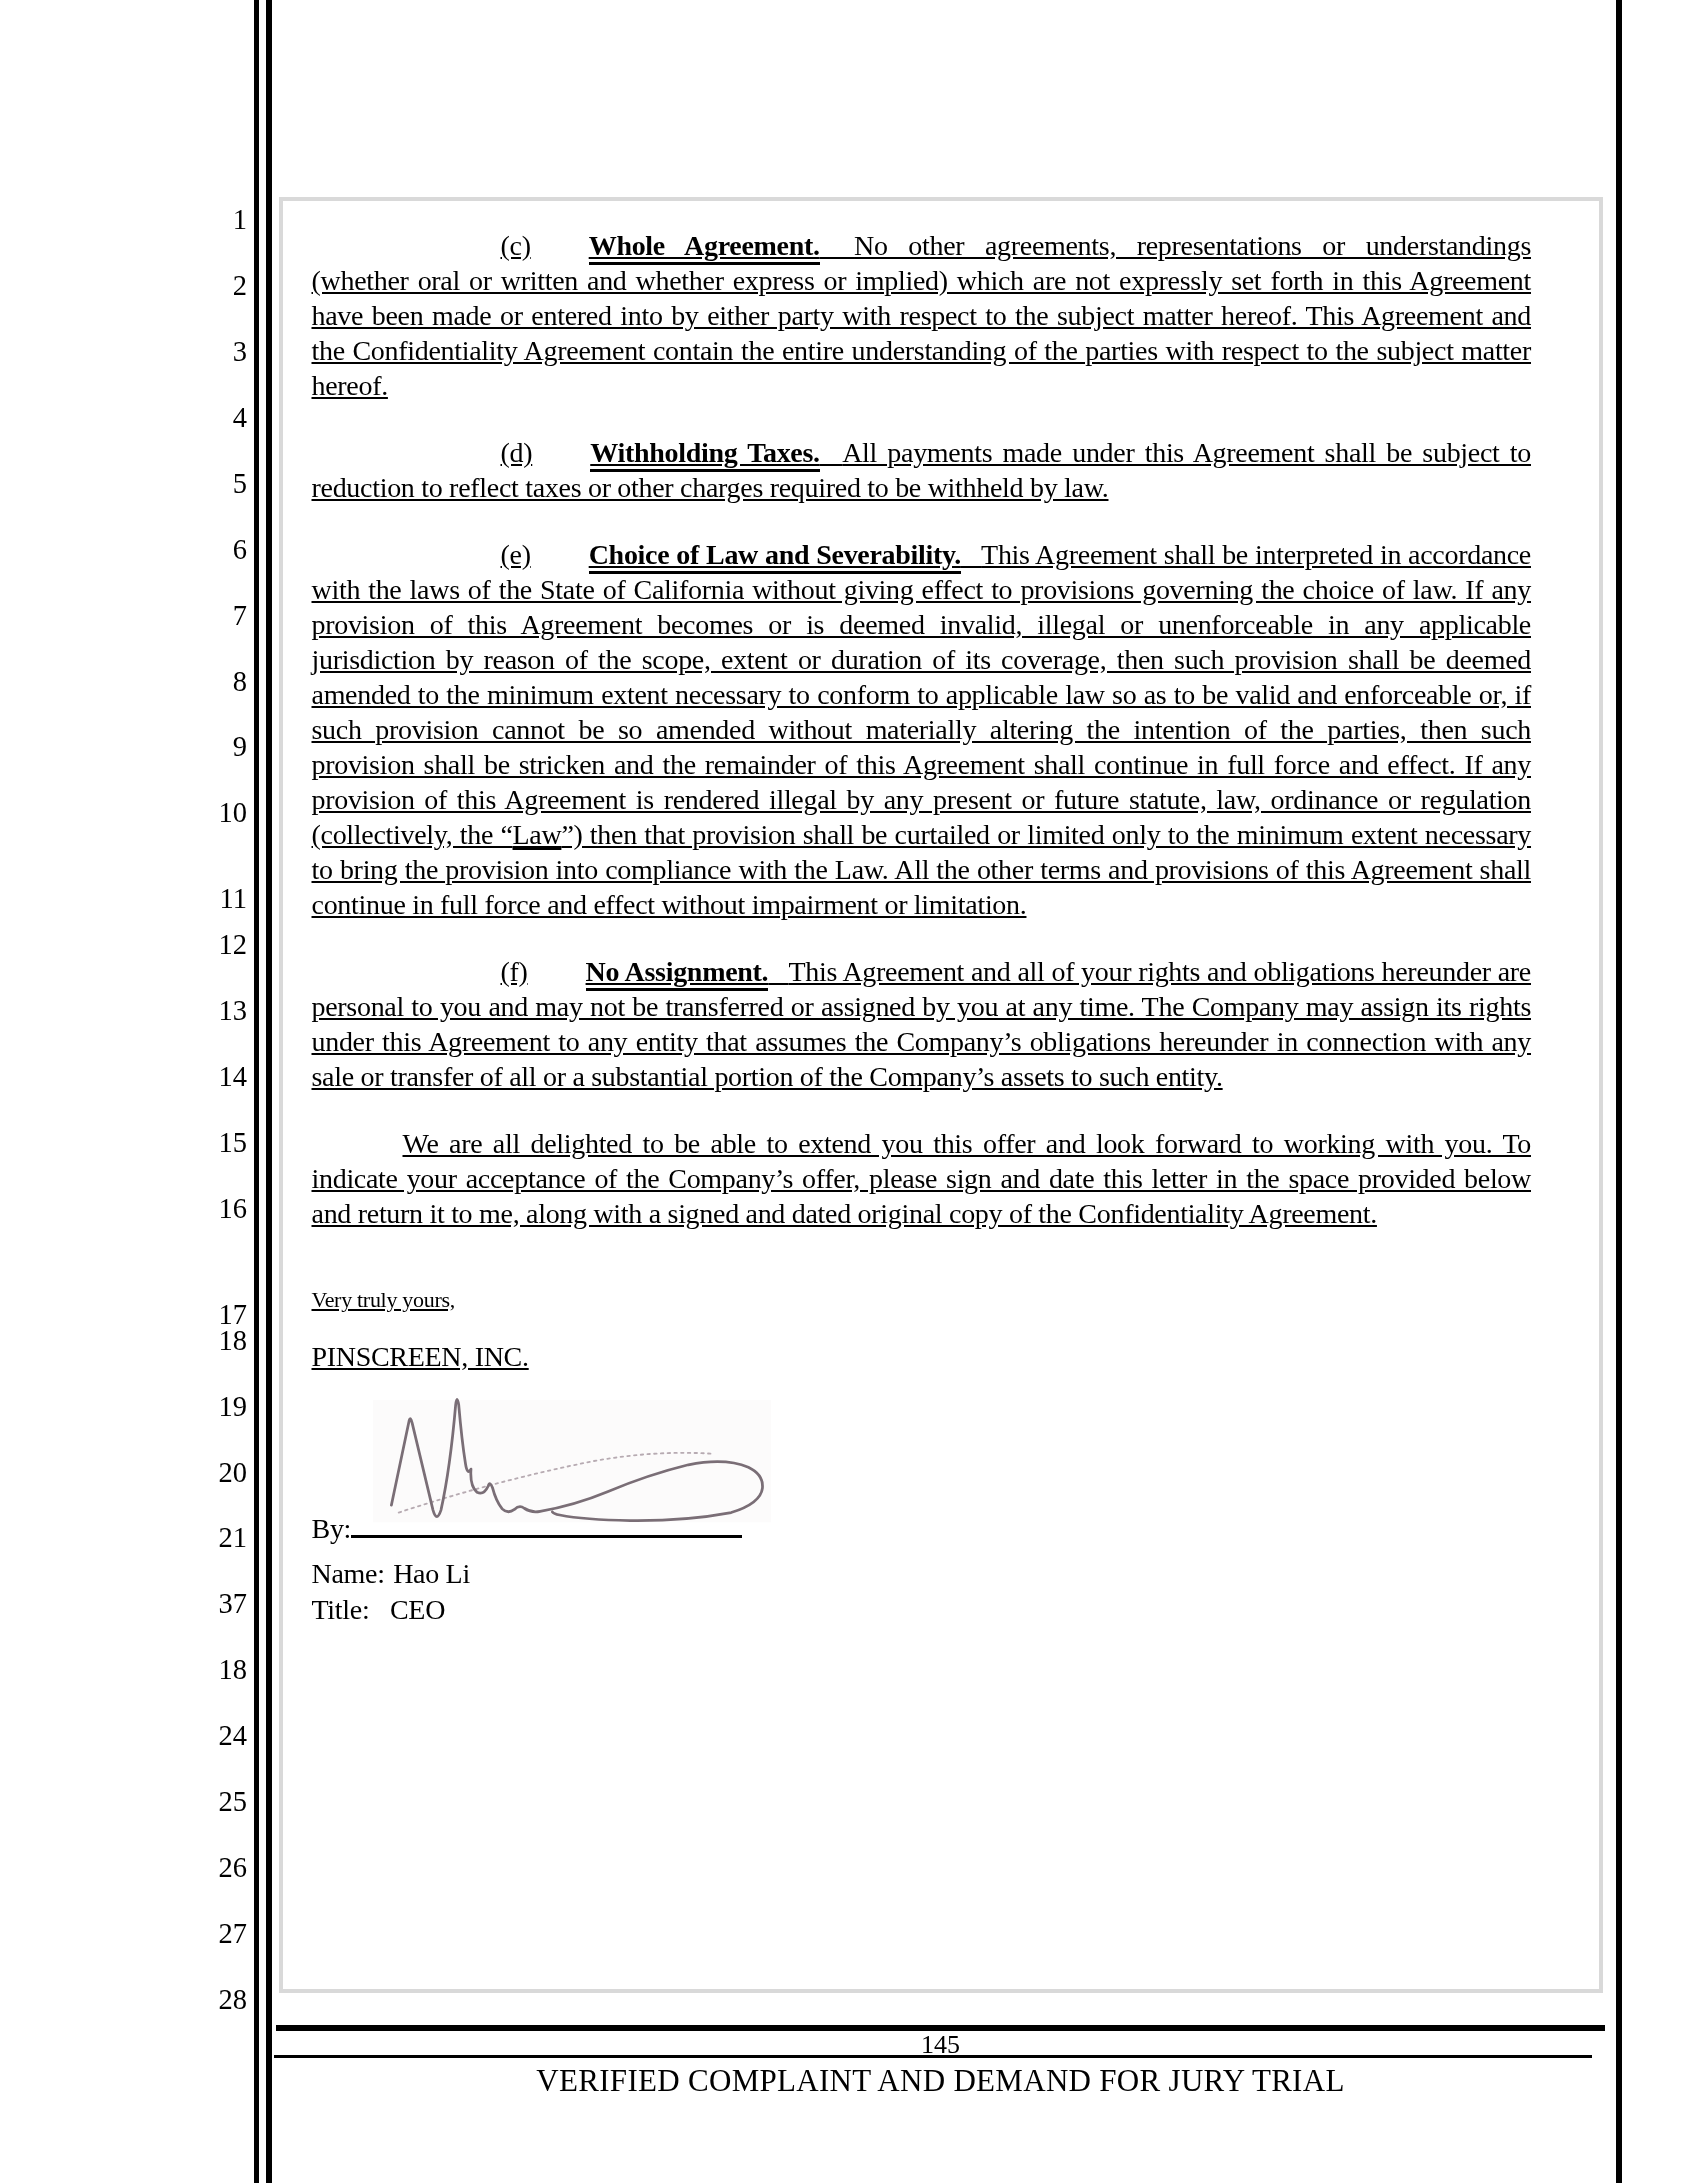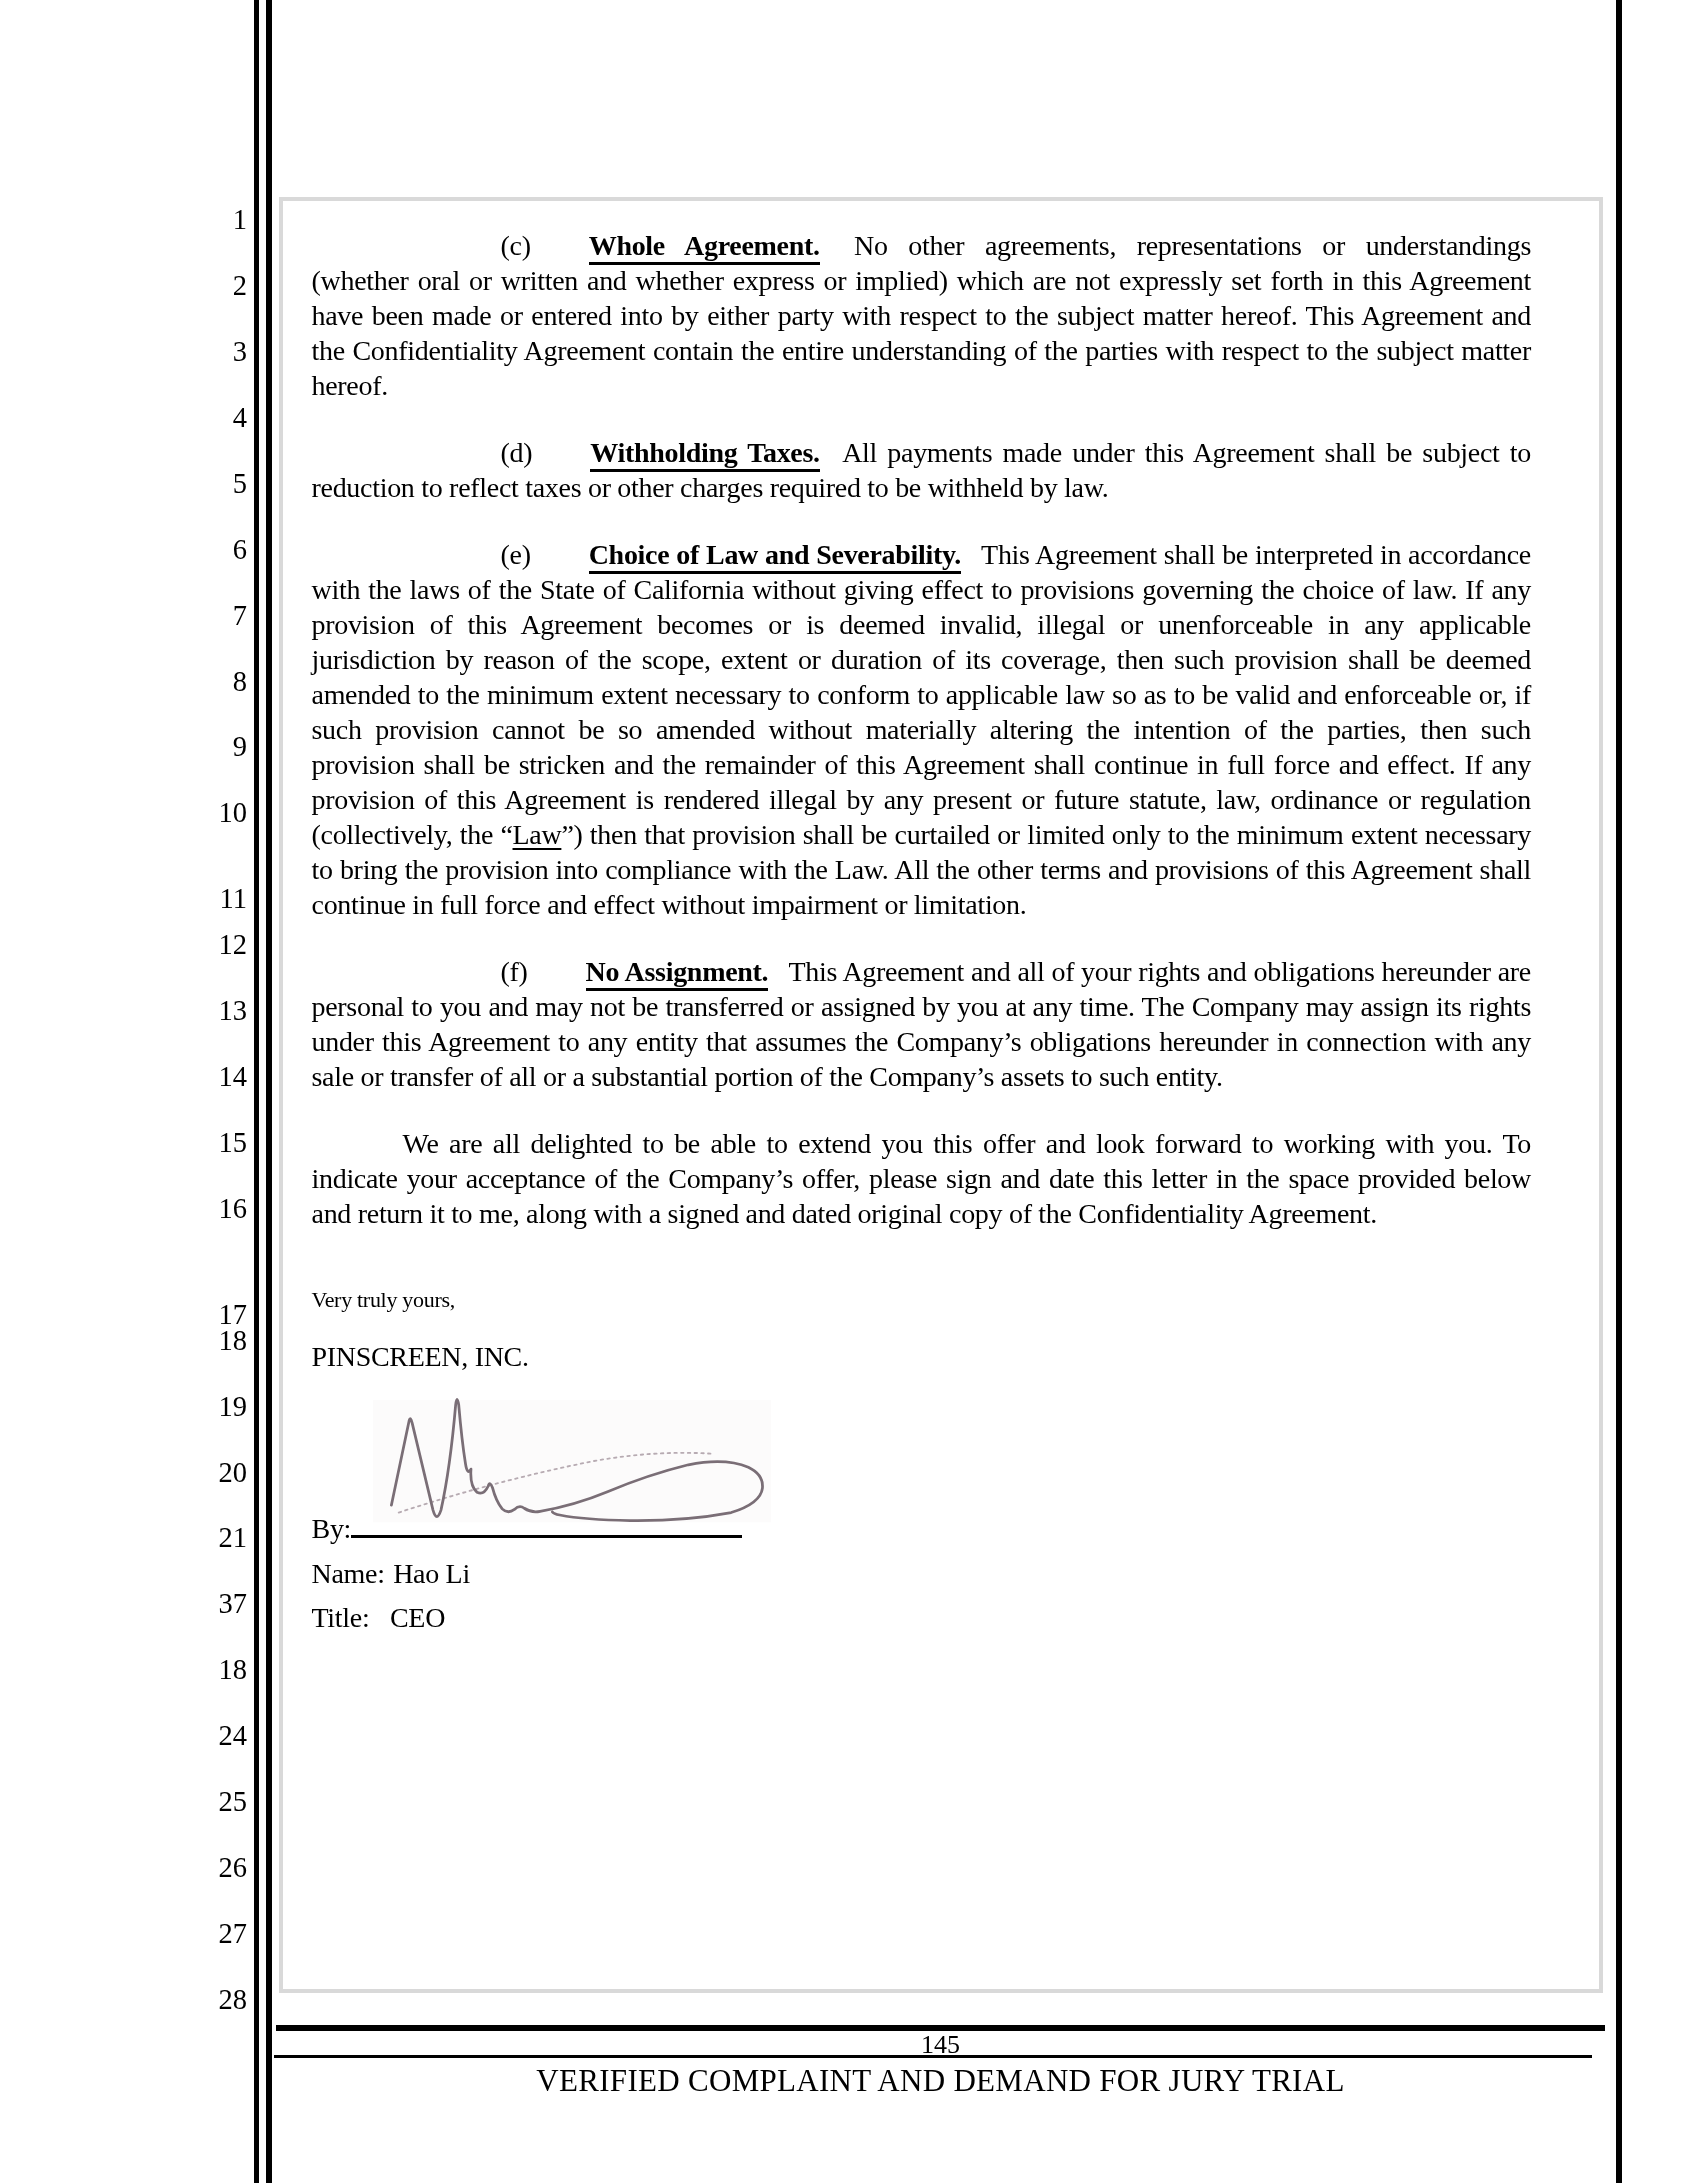--- a/index.html
+++ b/index.html
@@ -23,41 +23,42 @@
   }
   
   .content-box{
     position:absolute;left:279px;top:197px;
     width:1324px;height:1796px;
     border:4.9px solid #d9d9d9;
     box-sizing:border-box;
     background:#fff;
     padding:27px 68px 0 28.5px;
     overflow:hidden;
+    text-decoration:underline;
   }
   .para{
     margin:0 0 32px 0;
     font-size:28px;line-height:35px;
     letter-spacing:-0.3px;
     text-align:justify;
   }
   .para.section{text-indent:189px;}
   .para.plain{text-indent:91px;}
   .label-gap{display:inline-block;width:58px;}
   .para-heading{font-weight:bold;border-bottom:3.6px solid #000;padding-bottom:1.2px;}
   .u-term{text-decoration:underline;text-decoration-thickness:2.4px;text-underline-offset:4.2px;}
   .valediction{margin:56px 0 28px 0;font-size:22px;letter-spacing:-0.3px;}
   .company-name{margin:0 0 4.9px 0;font-size:28px;letter-spacing:-0.3px;}
   
   .sig-block{position:relative;height:261px;font-size:28px;letter-spacing:-0.3px;}
   .sig-image{position:absolute;left:61px;top:18px;width:398px;height:129px;}
   .sig-line-row{position:absolute;left:0;top:135px;white-space:nowrap;}
   .sig-underline{display:inline-block;width:391px;border-bottom:3.6px solid #000;}
   .sig-name-row{position:absolute;left:0;top:180px;white-space:nowrap;}
-  .sig-title-row{position:absolute;left:0;top:224px;white-space:nowrap;}
+  .sig-title-row{position:absolute;left:0;top:216px;white-space:nowrap;}
   .sig-name-value{margin-left:8.5px;}
   .sig-title-value{margin-left:20.6px;}
   
   .footer-rule-thick{position:absolute;left:276px;top:2025px;width:1329px;height:6px;background:#000;}
   .footer-page-number{position:absolute;left:276px;top:2031px;width:1329px;text-align:center;font-size:26px;line-height:27px;}
   .footer-rule-thin{position:absolute;left:274px;top:2055px;width:1318px;height:3px;background:#000;}
   .footer-title{position:absolute;left:276px;top:2064px;width:1329px;text-align:center;font-size:31px;letter-spacing:0.3px;line-height:33px;}
   .footer-caption{position:absolute;left:276px;top:2100px;width:1329px;text-align:center;font-size:29px;font-style:italic;line-height:33px;}
 </style>
 </head>

